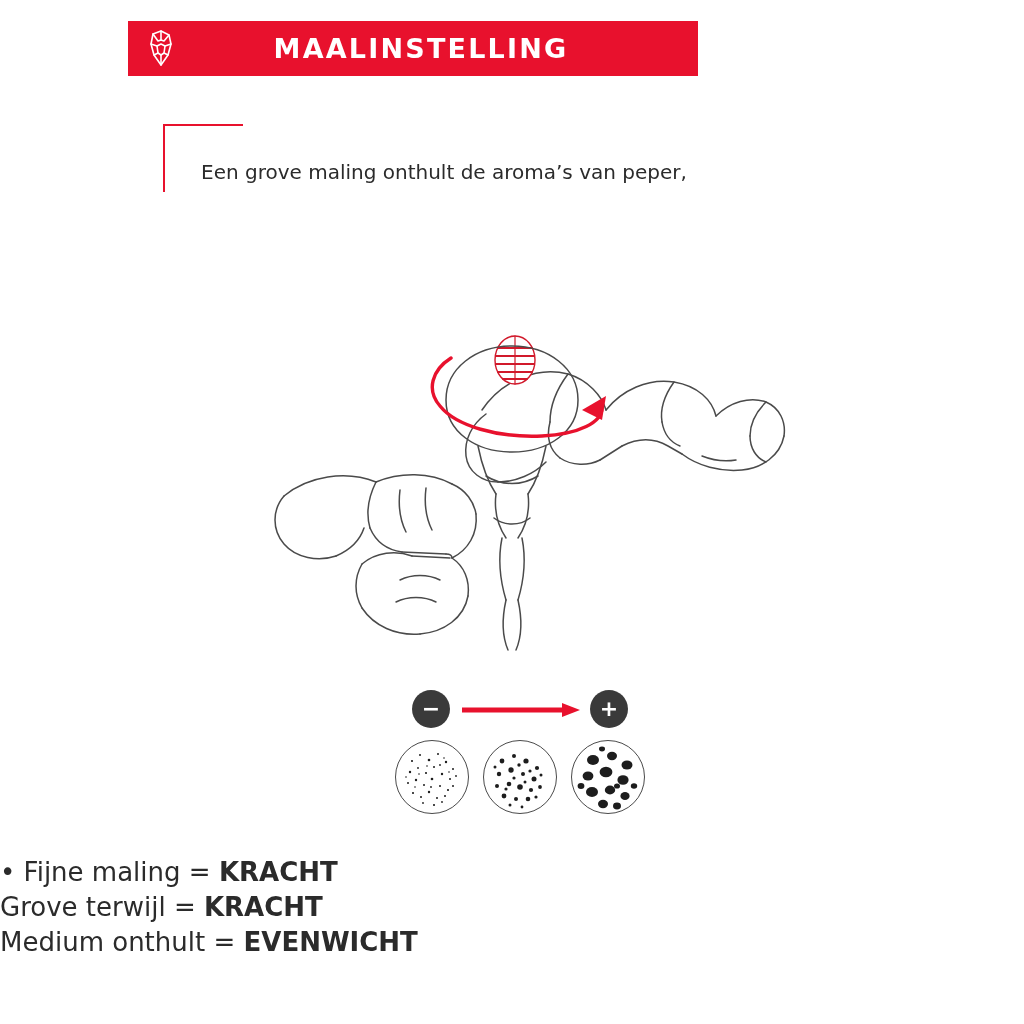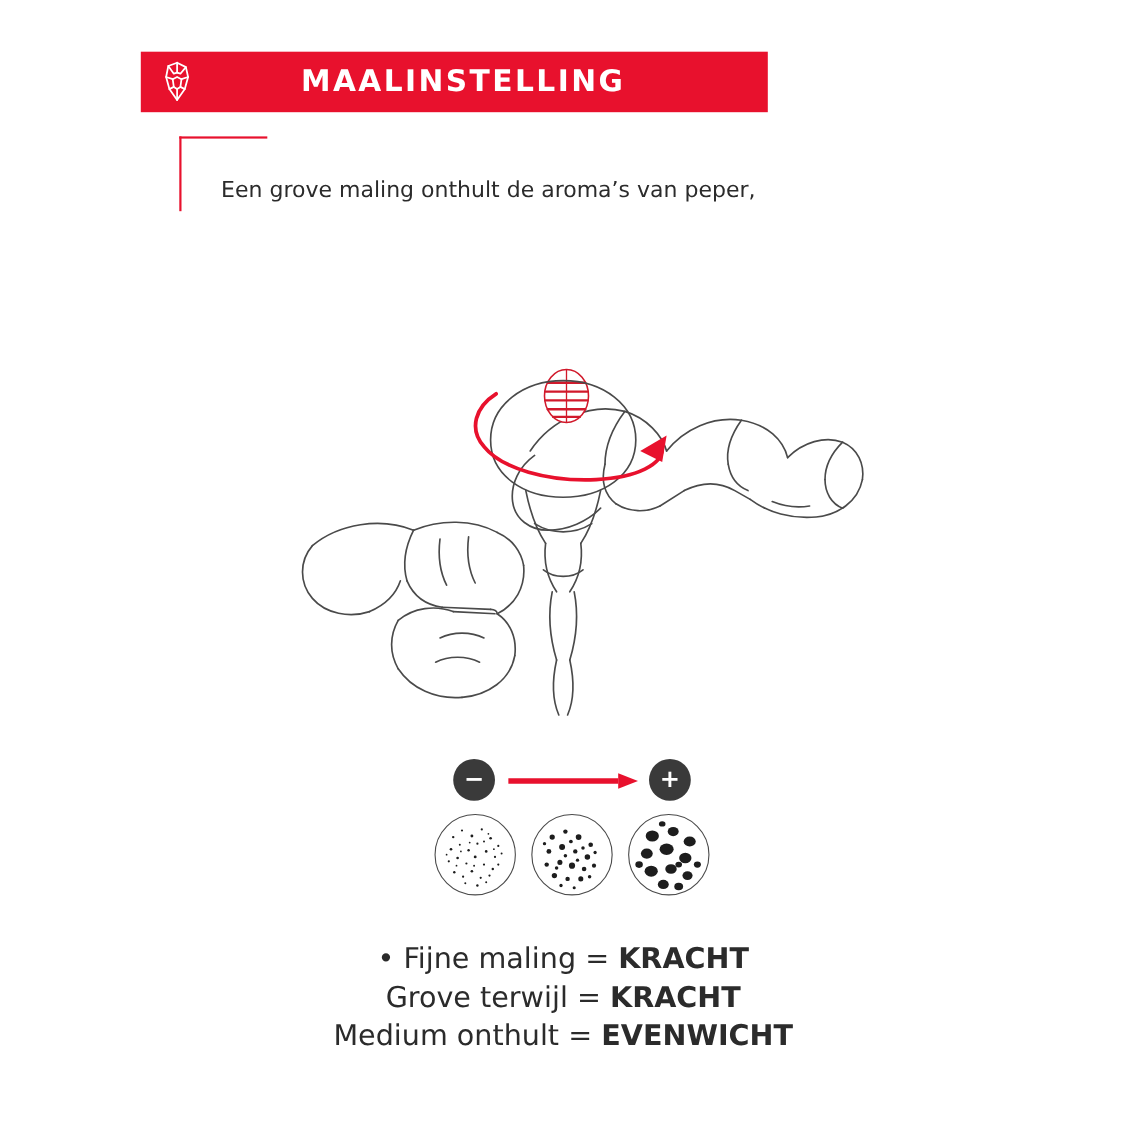--- a/index.html
+++ b/index.html
@@ -12,21 +12,21 @@
     height: 1024px;
     position: relative;
     font-family: "DejaVu Sans", sans-serif;
     overflow: hidden;
   }
 
   
   .header-band {
     position: absolute;
     left: 128px;
-    top: 47px;
+    top: 21px;
     width: 570px;
     height: 55px;
     background: #e8112d;
     display: flex;
     align-items: center;
   }
   .header-logo {
     width: 66px;
     height: 55px;
     display: flex;
@@ -149,21 +149,20 @@
   .disc.d1 { left: 5px; }
   .disc.d2 { left: 93px; }
   .disc.d3 { left: 181px; }
 
   
   .legend {
     position: absolute;
     left: 0;
     top: 855px;
     width: 1024px;
-    text-align: center;
     color: #2b2b2b;
     font-size: 26px;
     line-height: 35px;
     font-family: "DejaVu Sans", sans-serif;
   }
   .legend .row {
     display: block;
     white-space: nowrap;
   }
   .legend .strong {

